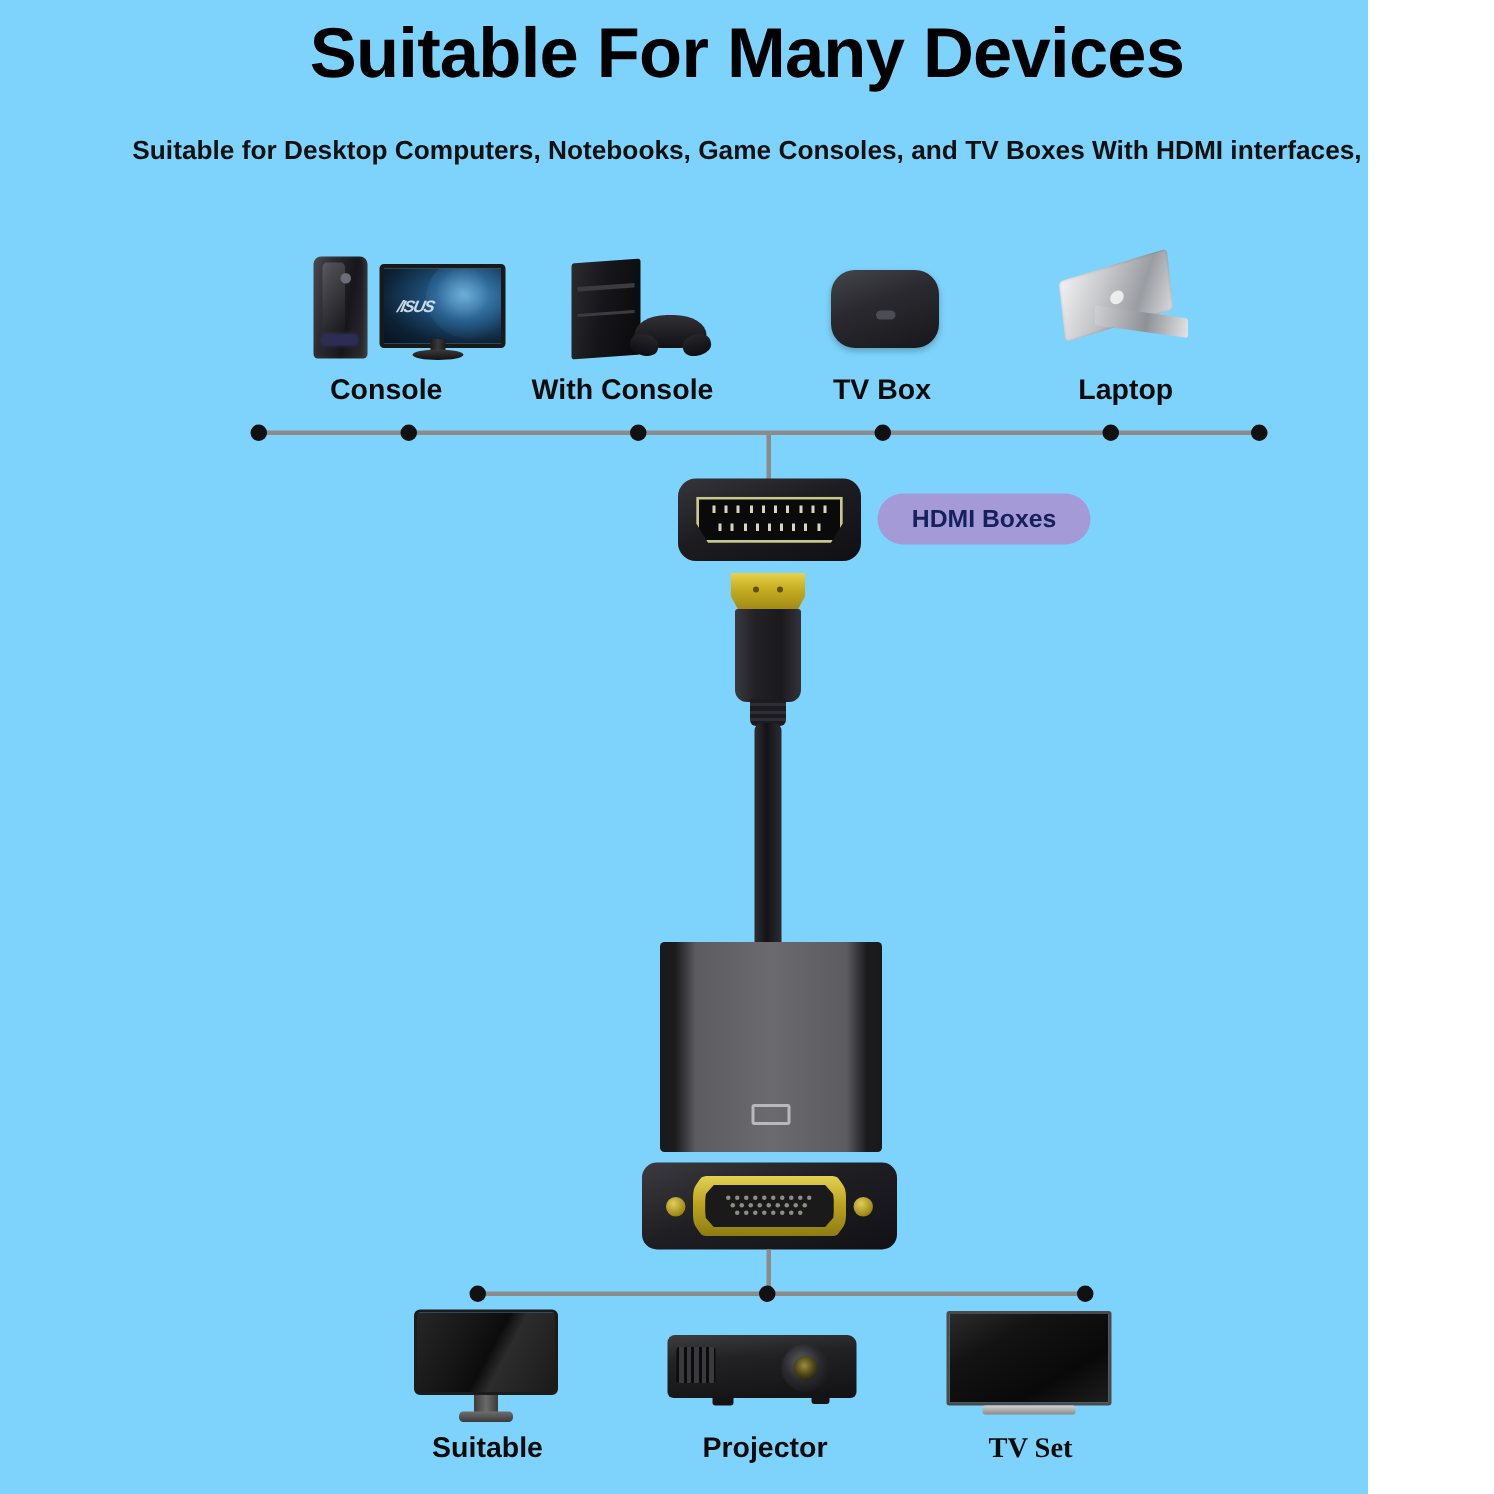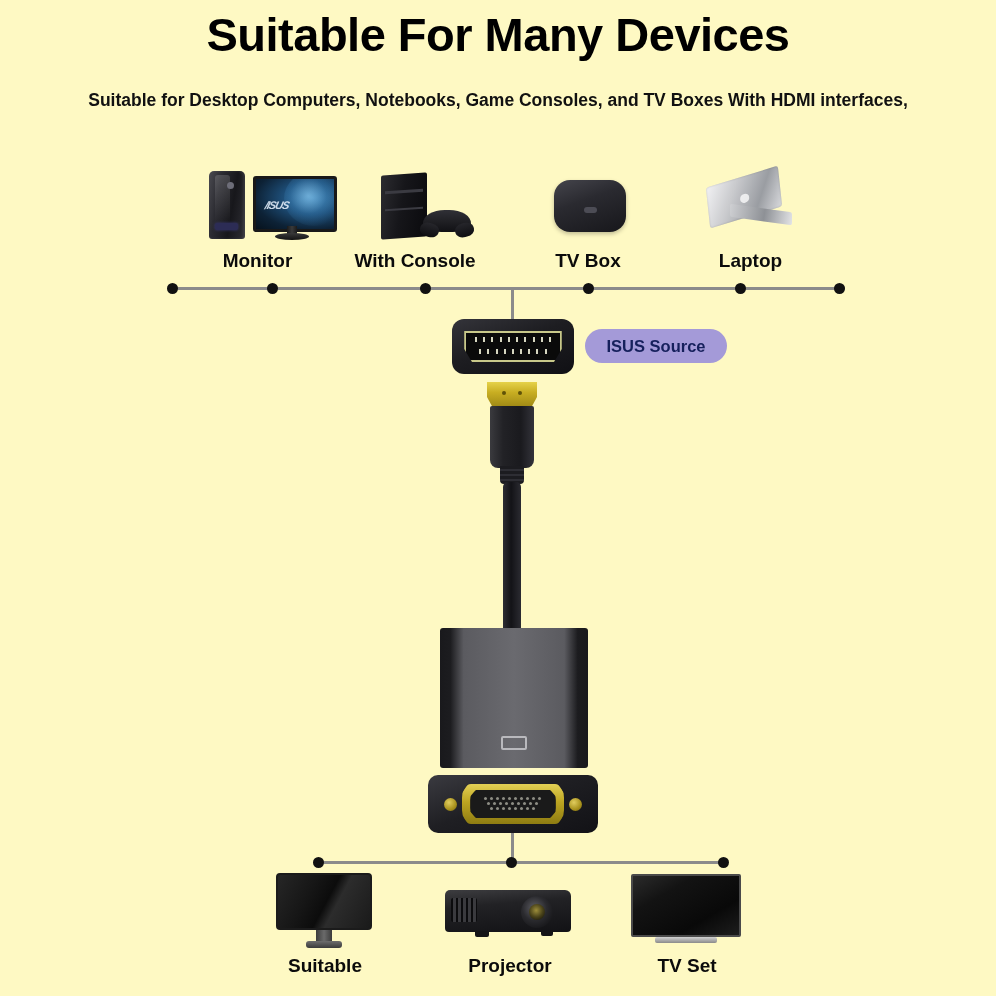--- a/index.html
+++ b/index.html
@@ -5,23 +5,23 @@
   html, body {
     margin: 0;
     padding: 0;
     background: #ffffff;
   }
   body {
     font-family: "Liberation Sans", sans-serif;
   }
   #page {
     position: relative;
-    width: 996px;
+    width: 912px;
     height: 996px;
-    background: #fef9c3;
+    background: #7dd3fc;
     overflow: hidden;
   }
 
   
   .title {
     position: absolute;
     top: 8px;
     left: 0;
     width: 996px;
     text-align: center;
@@ -436,21 +436,21 @@
     </div>
   </div>
 
   <div class="art" style="left:700px; top:174px; width:104px; height:62px;">
     <div class="lap-lid" style="left:8px; top:2px; width:72px; height:42px;">
       <div class="lap-logo" style="left:32px; top:18px;"></div>
     </div>
     <div class="lap-base" style="left:30px; top:34px; width:62px; height:13px;"></div>
   </div>
 
-  <div class="dev-label" style="left:190px; top:250px; width:135px;">Monitor</div>
+  <div class="dev-label" style="left:190px; top:250px; width:135px;">Console</div>
   <div class="dev-label" style="left:340px; top:250px; width:150px;">With Console</div>
   <div class="dev-label" style="left:518px; top:250px; width:140px;">TV Box</div>
   <div class="dev-label" style="left:683px; top:250px; width:135px;">Laptop</div>
 
   <div class="hline" style="left:172px; top:287px; width:673px;"></div>
   <div class="dot" style="left:167px; top:283px;"></div>
   <div class="dot" style="left:267px; top:283px;"></div>
   <div class="dot" style="left:420px; top:283px;"></div>
   <div class="dot" style="left:583px; top:283px;"></div>
   <div class="dot" style="left:735px; top:283px;"></div>
@@ -479,21 +479,21 @@
         <div class="pin"></div>
         <div class="pin"></div>
         <div class="pin"></div>
         <div class="pin"></div>
         <div class="pin"></div>
         <div class="pin"></div>
       </div>
     </div>
   </div>
 
-  <div class="badge badge-hdmi" style="left:585px; top:329px; width:142px; height:34px;">ISUS Source</div>
+  <div class="badge badge-hdmi" style="left:585px; top:329px; width:142px; height:34px;">HDMI Boxes</div>
 
   <div class="plug-head" style="left:487px; top:382px; width:50px; height:26px;">
     <div class="plug-dot" style="left:15px; top:9px;"></div>
     <div class="plug-dot" style="left:31px; top:9px;"></div>
   </div>
   <div class="plug-body" style="left:490px; top:406px; width:44px; height:62px;"></div>
   <div class="plug-neck" style="left:500px; top:466px; width:24px; height:18px;"></div>
 
   <div class="cable" style="left:503px; top:482px; width:18px; height:152px;"></div>
 
@@ -567,15 +567,15 @@
     <div class="pj-foot" style="left:96px; top:43px; width:12px; height:5px;"></div>
   </div>
 
   <div class="art" style="left:631px; top:874px; width:112px; height:74px;">
     <div class="tv-screen" style="left:0; top:0; width:110px; height:63px;"></div>
     <div class="tv-base" style="left:24px; top:63px; width:62px; height:6px;"></div>
   </div>
 
   <div class="dev-label" style="left:255px; top:955px; width:140px;">Suitable</div>
   <div class="dev-label" style="left:440px; top:955px; width:140px;">Projector</div>
-  <div class="dev-label" style="left:617px; top:955px; width:140px;">TV Set</div>
+  <div class="dev-label" style="left:617px; top:955px; width:140px;font-family:Liberation Serif, serif;">TV Set</div>
 
 </div>
 
 </body></html>

